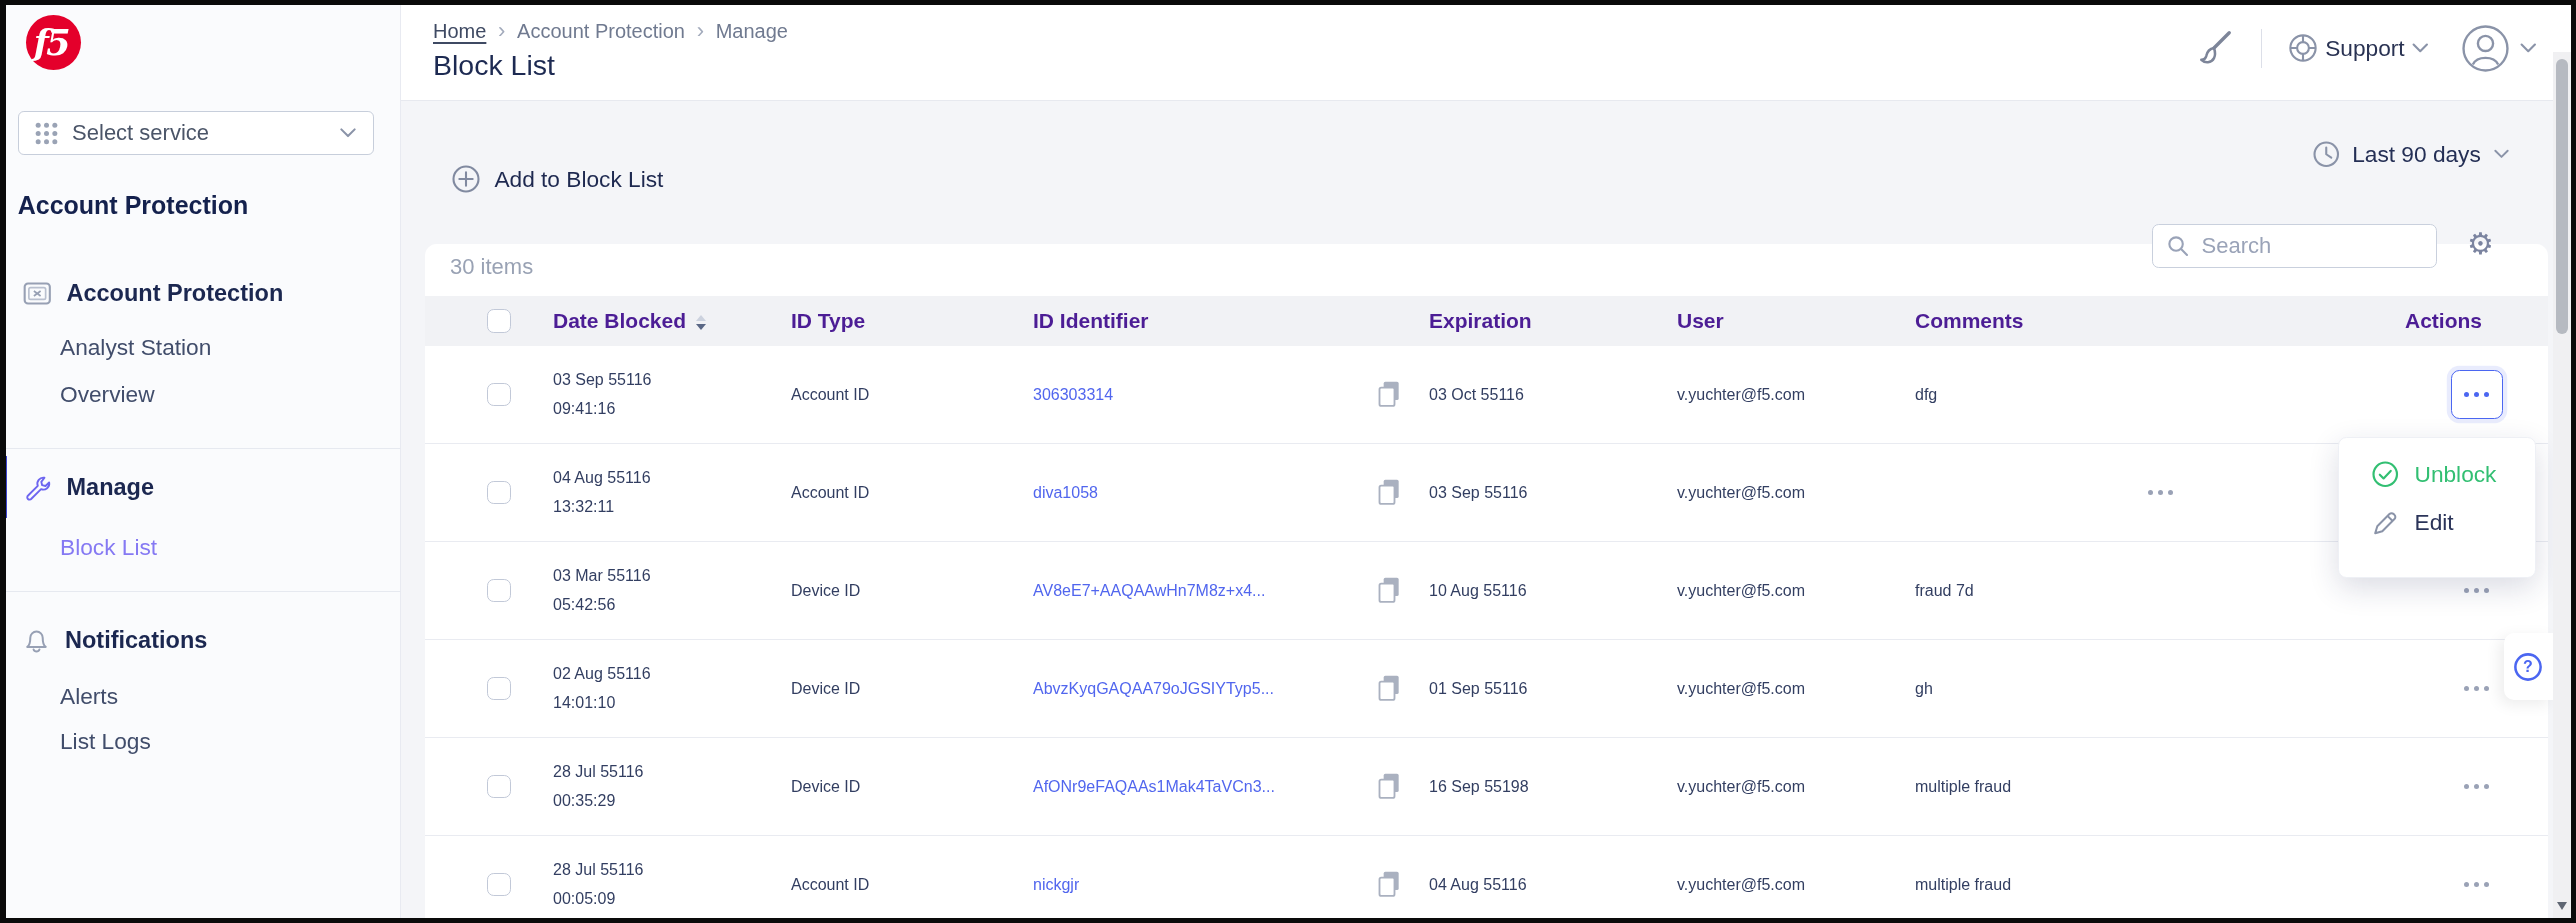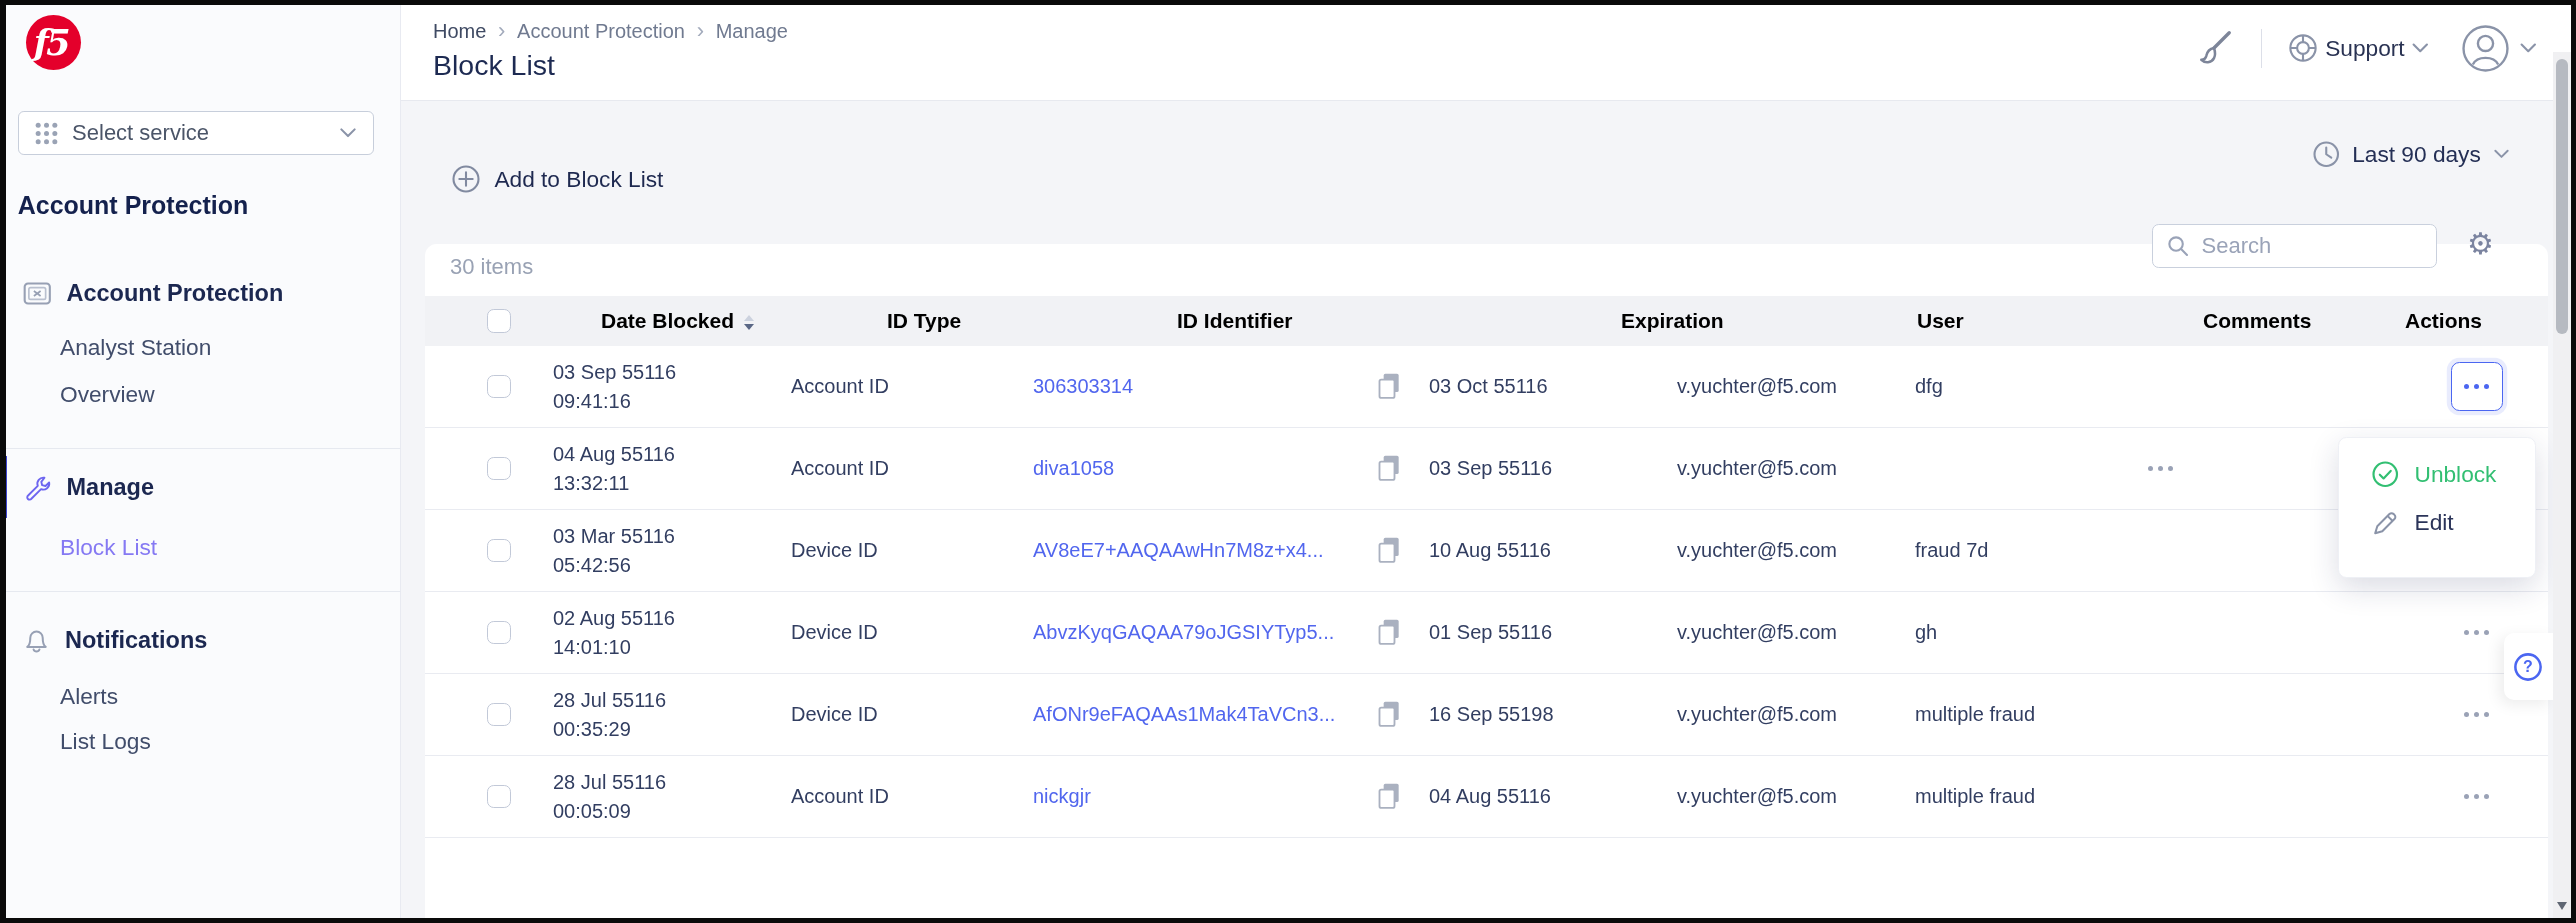--- a/index.html
+++ b/index.html
@@ -38,21 +38,21 @@
   .active-strip { position: absolute; left: -6.7px; top: 451px; width: 7.6px; height: 62px; background: #3b44d0; }
 
   
   .main { position: absolute; left: 395px; top: 0; right: 0; bottom: 0; }
 
   .topbar {
     position: absolute; left: 0; right: 0; top: 0; height: 96px;
     background: #fff; border-bottom: 0.8px solid #e7e9ef;
   }
   .breadcrumb { position: absolute; left: 32px; top: 13.4px; display: flex; align-items: center; gap: 11.7px; font-size: 20px; }
-  .crumb-link { color: #3f4a63; text-underline-offset: 4.2px; cursor: pointer; }
+  .crumb-link { color: #3f4a63; text-decoration: underline; text-underline-offset: 4.2px; cursor: pointer; }
   .crumb { color: #707a90; }
   .crumb-sep { color: #a3abbc; font-size: 22px; }
   .page-title { position: absolute; left: 32px; top: 44px; font-size: 28.5px; font-weight: 500; color: #1d2a52; }
   .topbar-right { position: absolute; right: 34px; top: 18.5px; display: flex; align-items: center; }
   .tb-divider { width: 0.8px; height: 39px; background: #dcdfe8; margin: 0 25px; }
   .support-group { display: flex; align-items: center; gap: 6px; margin-right: 32px; cursor: pointer; }
   .support-label { font-size: 22.7px; color: #2a3353; }
   .avatar-group { display: flex; align-items: center; gap: 8.4px; cursor: pointer; }
 
   .content { position: absolute; left: 0; right: 18.5px; top: 96px; bottom: 0; background: #f4f5f8; }
@@ -74,25 +74,25 @@
     background: #fff; border: 0.8px solid #c9d0dd; border-radius: 6.7px;
     display: flex; align-items: center; gap: 11.7px; padding: 0 13.4px;
   }
   .search-box input { border: none; outline: none; font-size: 22px; color: #333; width: 100%; font-family: "Liberation Sans", sans-serif; background: transparent; }
   .search-box input::placeholder { color: #9aa3b8; }
   .gear { position: absolute; right: 54px; top: -15px; font-size: 30px; color: #7b84a0; cursor: pointer; line-height: 1; }
 
   .grid { display: grid; grid-template-columns: 128px 238px 242px 396px 248px 238px 1fr 143px; align-items: center; }
   .thead {
     position: absolute; left: 0; right: 0; top: 52px; height: 50px;
-    background: #f1f2f5; font-size: 21px; font-weight: bold; color: #000000; gap: 48px;
+    background: #f1f2f5; font-size: 21px; font-weight: bold; color: #4c1d95;
   }
   .th-actions { text-align: right; padding-right: 70px; }
   .tbody { position: absolute; left: 0; right: 0; top: 102px; }
-  .trow { height: 82px; border-bottom: 0.8px solid #e9ebf1; font-size: 20px; color: #323e61; }
+  .trow { height: 98px; border-bottom: 0.8px solid #e9ebf1; font-size: 16px; color: #323e61; }
 
   .checkbox { width: 23.5px; height: 23.5px; margin-left: 62px; border: 1.7px solid #c2c9d8; border-radius: 6.7px; background: #fff; cursor: pointer; }
   .sort-stack { display: inline-flex; flex-direction: column; gap: 3.4px; margin-left: 10px; vertical-align: middle; }
   .caret-up { width: 0; height: 0; border-left: 5.9px solid transparent; border-right: 5.9px solid transparent; border-bottom: 6.7px solid #ccd2de; }
   .caret-down { width: 0; height: 0; border-left: 5.9px solid transparent; border-right: 5.9px solid transparent; border-top: 6.7px solid #5a6785; }
 
   .cell-date div { line-height: 28.5px; }
   .cell-ident { display: flex; align-items: center; justify-content: space-between; padding-right: 27px; }
   .link { color: #5166ee; cursor: pointer; white-space: nowrap; overflow: hidden; }
   .copy-icon { flex: 0 0 auto; cursor: pointer; margin-left: 11.7px; }

